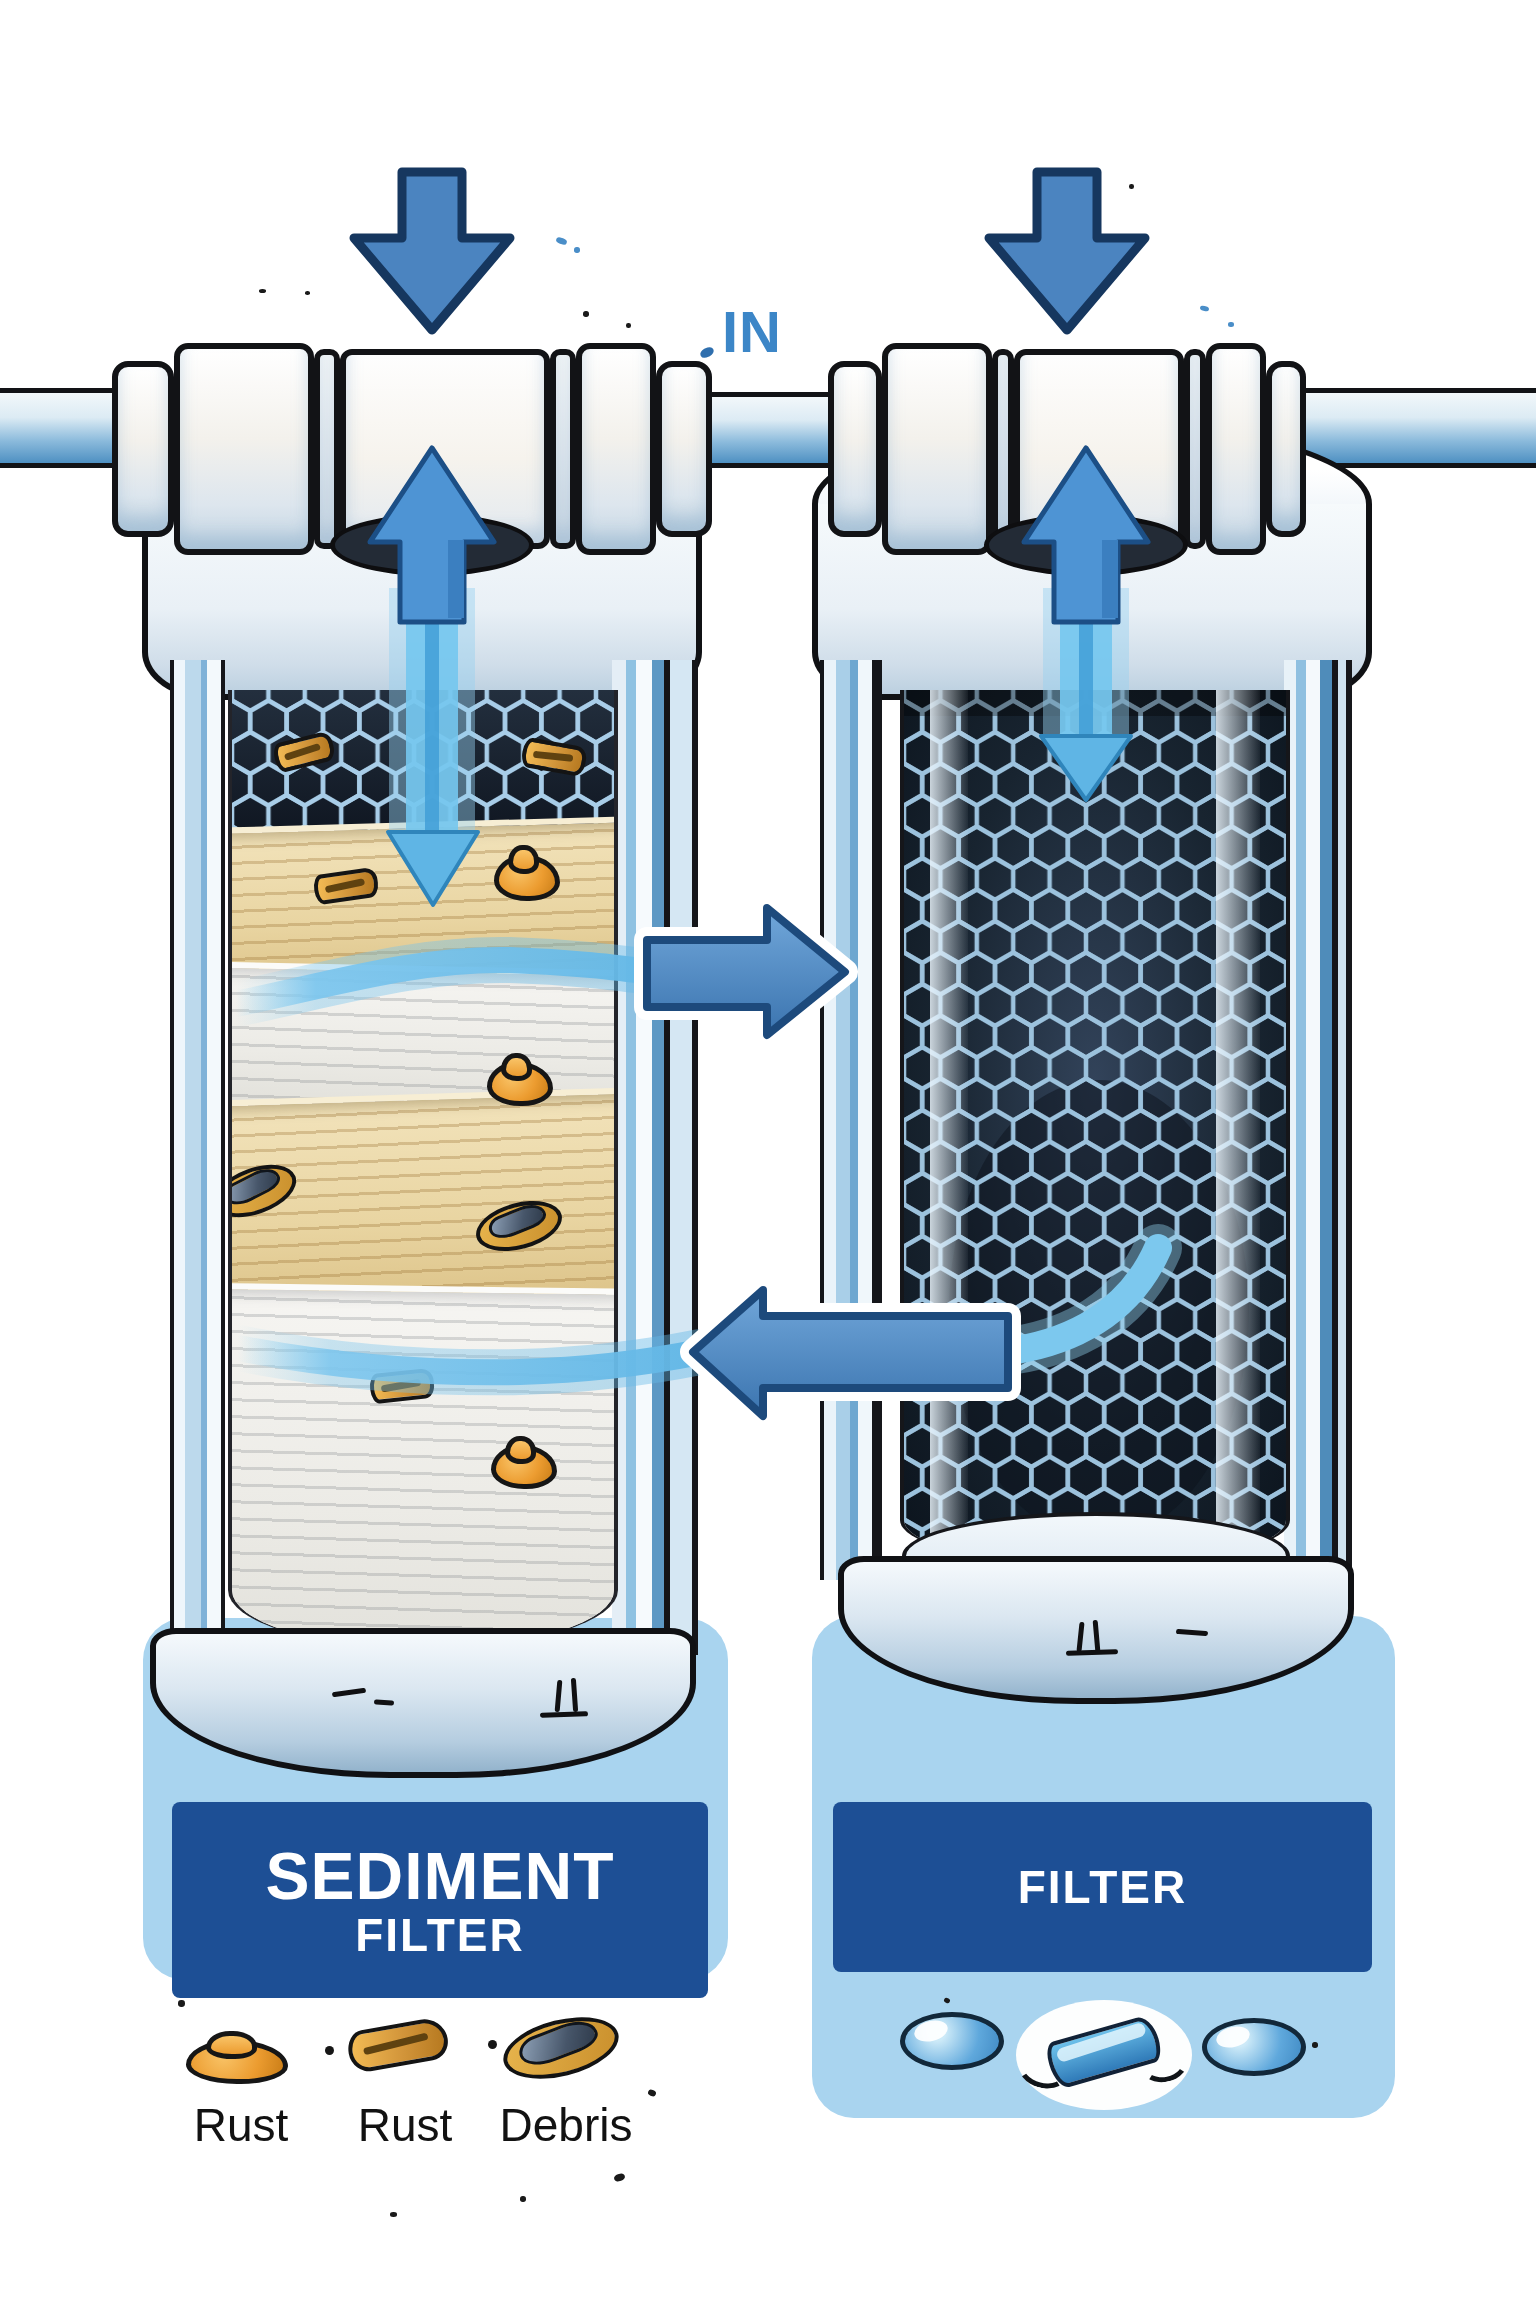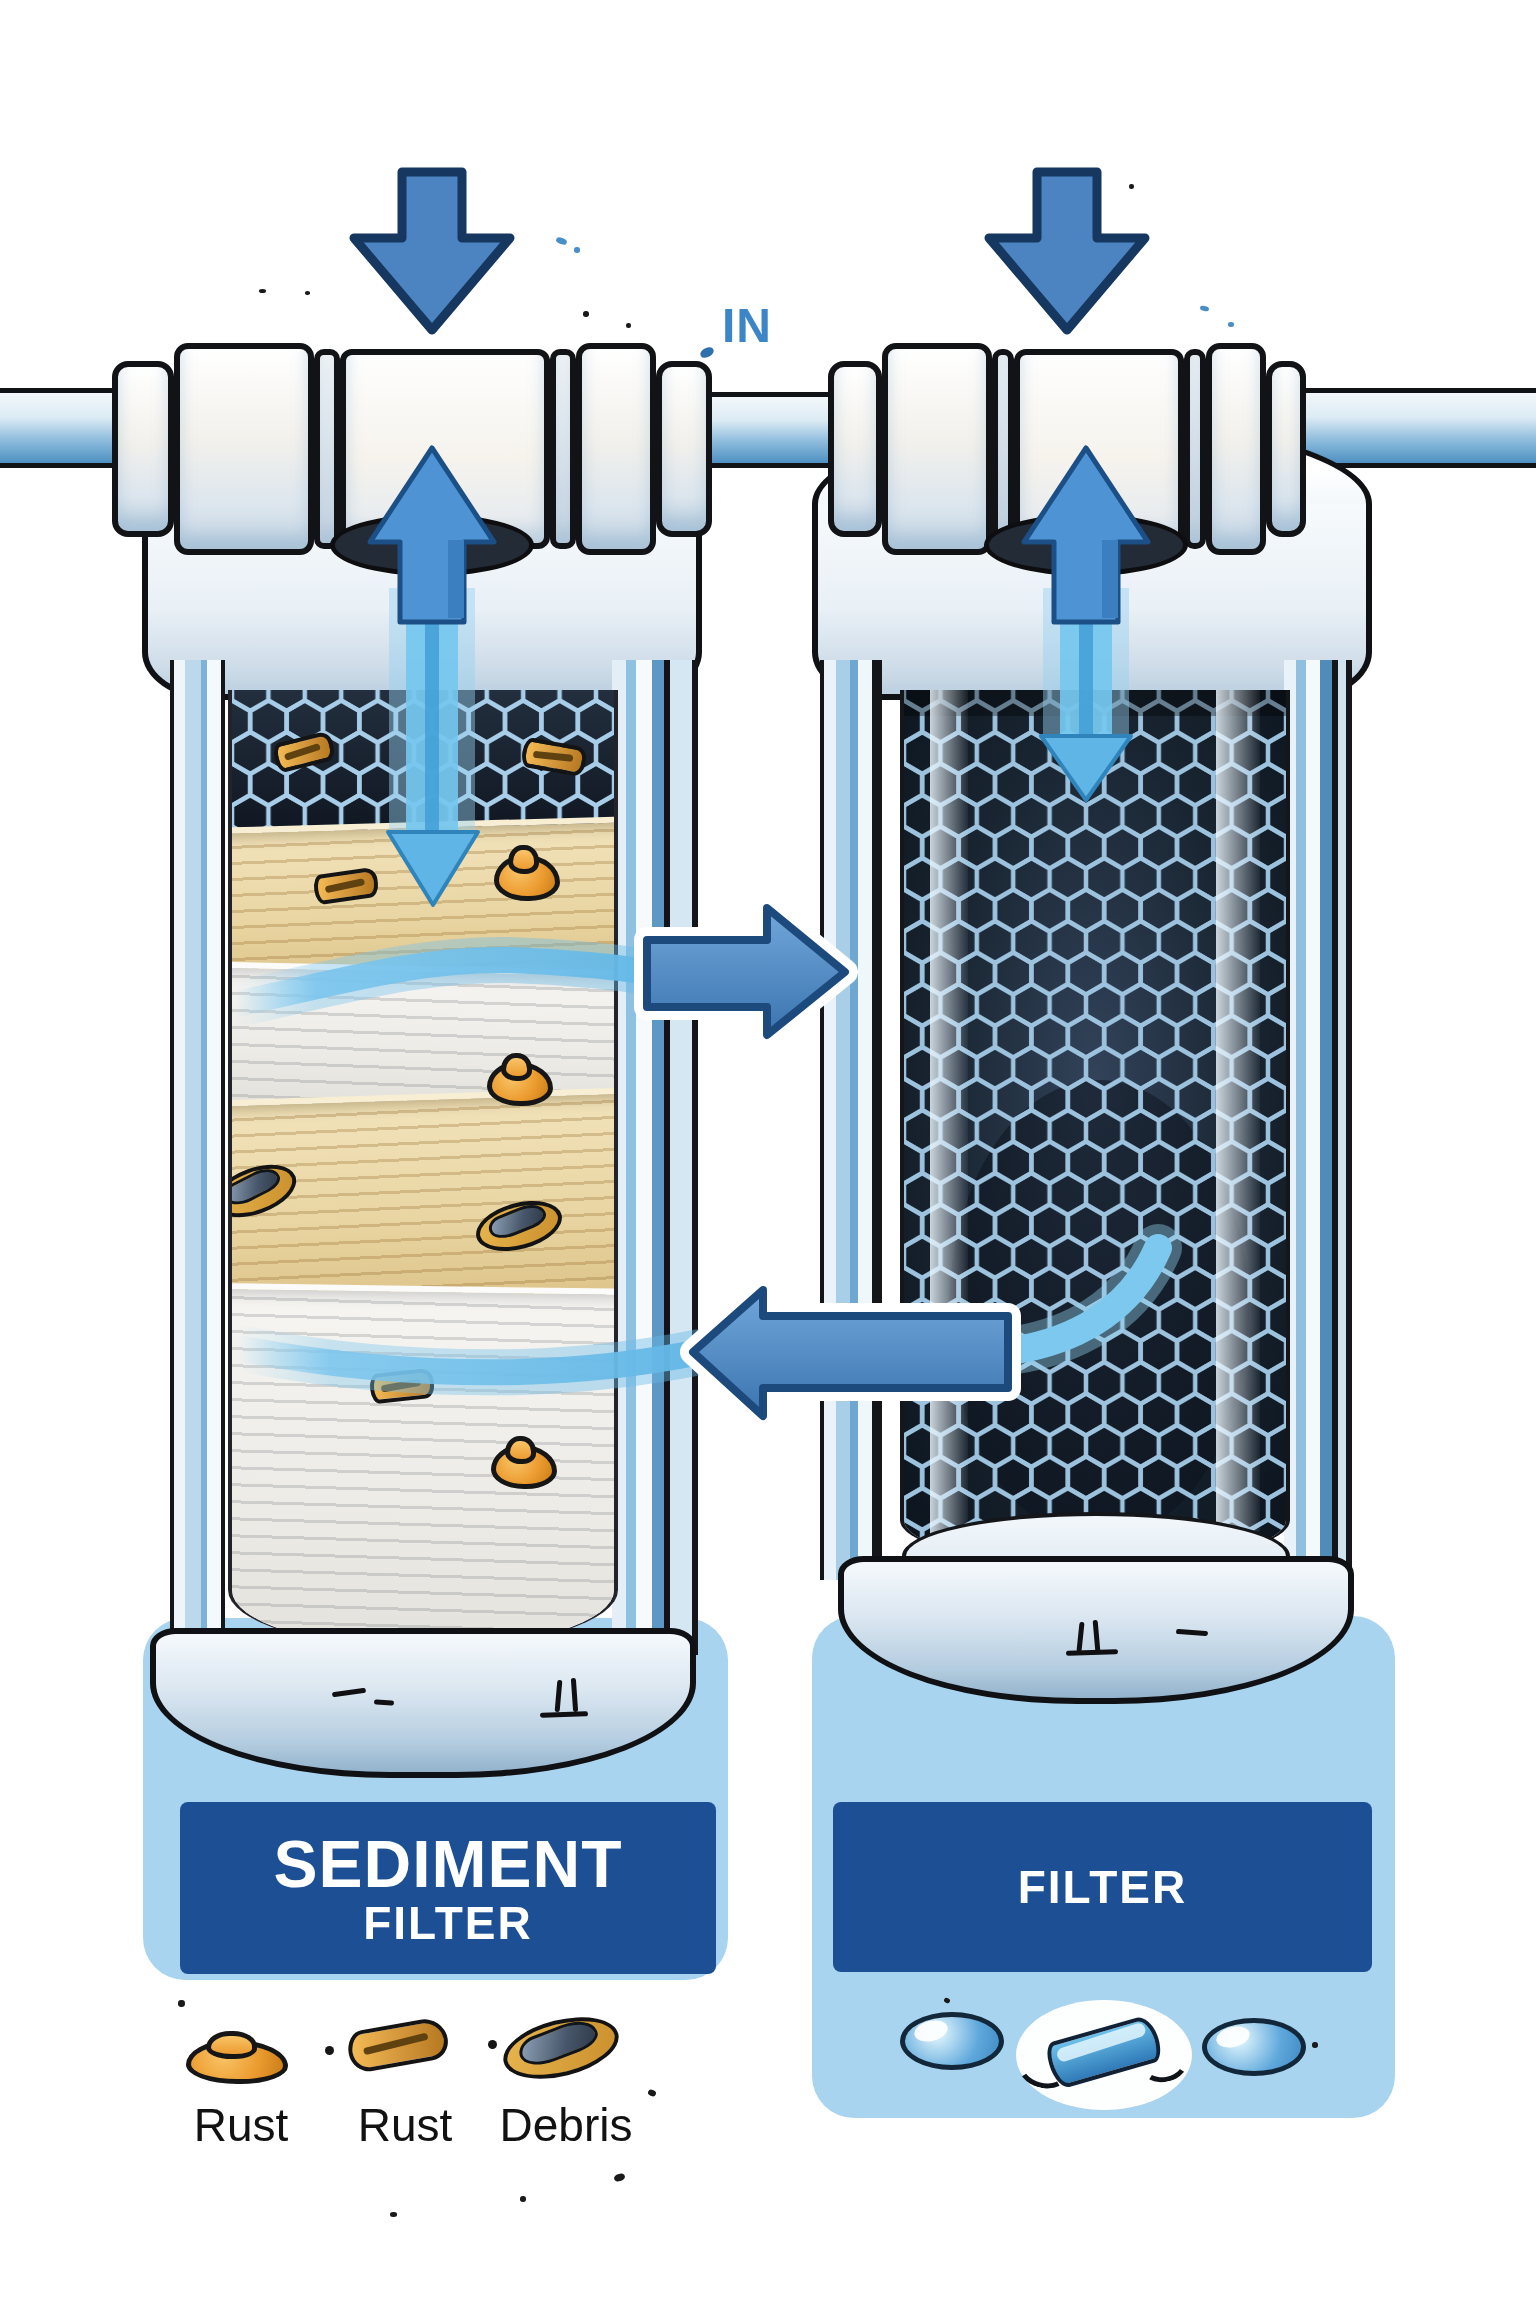--- a/index.html
+++ b/index.html
@@ -63,21 +63,21 @@
   .debris i{position:absolute;left:12%;top:6%;width:74%;height:64%;border:3px solid #10151c;
         border-radius:24% 40% 30% 40%/50% 60% 40% 55%;transform:rotate(-7deg);
         background:linear-gradient(120deg,#8fa2b8,#47566a 60%,#2e3a4a);}
 
   
   .panel{background:#a9d4ef;border-radius:42px;}
   .lblbox{background:#1d4f95;border-radius:8px;display:flex;flex-direction:column;
         align-items:center;justify-content:center;color:#fff;}
   .lblbox .t1{font-size:66px;font-weight:bold;letter-spacing:1px;line-height:1.05;}
   .lblbox .t2{font-size:46px;font-weight:bold;letter-spacing:2px;line-height:1.0;}
-  .inlbl{font-size:48px;font-weight:bold;color:#3c86c7;letter-spacing:1px;}
+  .inlbl{font-size:58px;font-weight:bold;color:#3c86c7;letter-spacing:1px;}
 
   
   .legtxt{font-size:46px;color:#121212;text-align:center;}
   .dot{position:absolute;background:#161616;border-radius:50%;}
   .fleck{position:absolute;background:#1a1a1a;border-radius:45%;}
   .bfleck{position:absolute;background:#4a8ec8;border-radius:45%;}
 
   
   .disc .top{position:absolute;left:0;top:0;width:104px;height:58px;border:5px solid #12283a;
         border-radius:50%;background:radial-gradient(circle at 34% 32%,#cdeaf8 12%,#5fa8dc 60%,#3e88c2);}
@@ -93,21 +93,21 @@
   .arc{position:absolute;border:5px solid transparent;border-bottom-color:#101418;border-radius:50%;}
 </style>
 </head>
 <body>
 
 <div class="stage">
 
   <div class="a panel" style="left:143px;top:1618px;width:585px;height:362px;"></div>
   <div class="a panel" style="left:812px;top:1616px;width:583px;height:502px;"></div>
 
-  <div class="a lblbox" style="left:180px;top:1802px;width:536px;height:172px;text-align:right;">
+  <div class="a lblbox" style="left:172px;top:1802px;width:536px;height:196px;text-align:right;">
     <div class="t1">SEDIMENT</div>
     <div class="t2">FILTER</div>
   </div>
   <div class="a lblbox" style="left:833px;top:1802px;width:539px;height:170px;">
     <div class="t2">FILTER</div>
   </div>
 
   <div class="a pipe" style="left:-6px;top:388px;width:156px;height:80px;border-left:none;"></div>
   <div class="a pipe" style="left:692px;top:392px;width:148px;height:76px;"></div>
   <div class="a pipe" style="left:1300px;top:388px;width:242px;height:80px;border-right:none;"></div>

